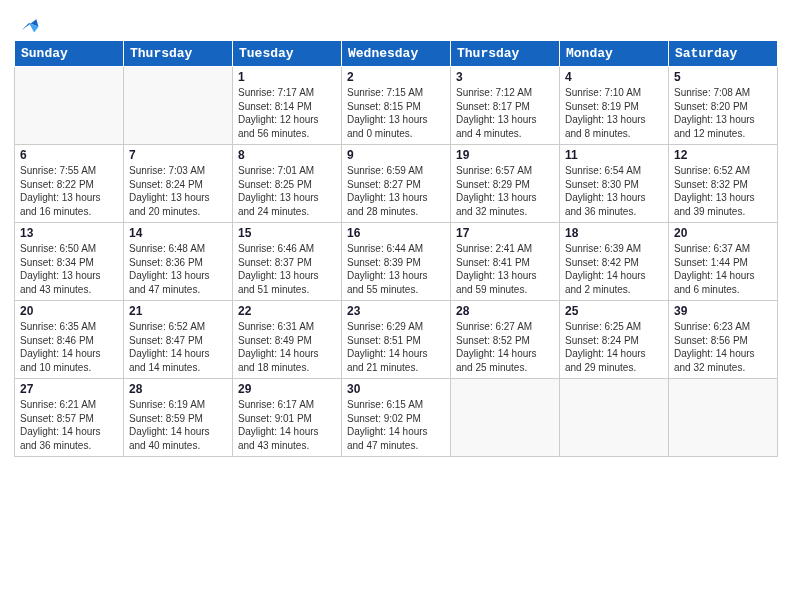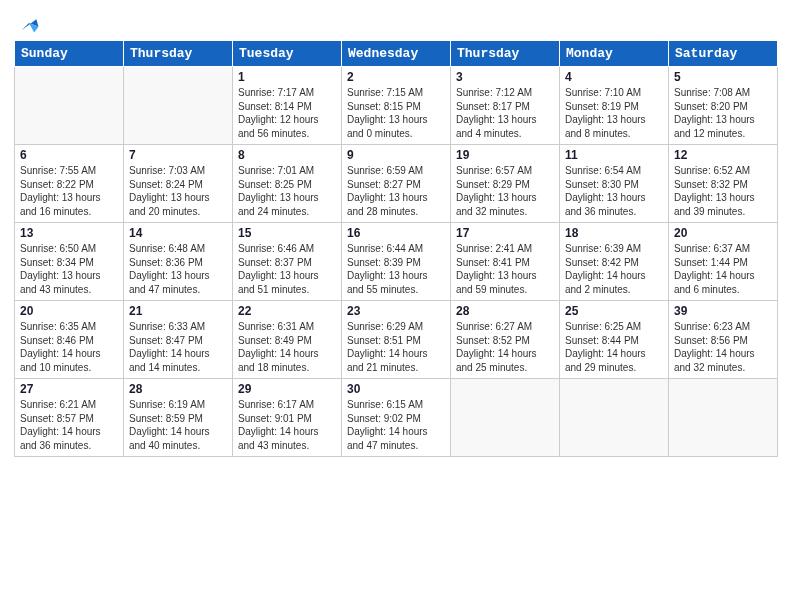--- a/index.html
+++ b/index.html
@@ -256,21 +256,21 @@
         </tr>
         <tr>
           <td>
             <span class="day-number">20</span>
             <div class="day-info">Sunrise: 6:35 AM
 Sunset: 8:46 PM
 Daylight: 14 hours and 10 minutes.</div>
           </td>
           <td>
             <span class="day-number">21</span>
-            <div class="day-info">Sunrise: 6:33 AM
+            <div class="day-info">Sunrise: 6:52 AM
 Sunset: 8:47 PM
 Daylight: 14 hours and 14 minutes.</div>
           </td>
           <td>
             <span class="day-number">22</span>
             <div class="day-info">Sunrise: 6:31 AM
 Sunset: 8:49 PM
 Daylight: 14 hours and 18 minutes.</div>
           </td>
           <td>
@@ -281,21 +281,21 @@
           </td>
           <td>
             <span class="day-number">28</span>
             <div class="day-info">Sunrise: 6:27 AM
 Sunset: 8:52 PM
 Daylight: 14 hours and 25 minutes.</div>
           </td>
           <td>
             <span class="day-number">25</span>
             <div class="day-info">Sunrise: 6:25 AM
-Sunset: 8:44 PM
+Sunset: 8:24 PM
 Daylight: 14 hours and 29 minutes.</div>
           </td>
           <td>
             <span class="day-number">39</span>
             <div class="day-info">Sunrise: 6:23 AM
 Sunset: 8:56 PM
 Daylight: 14 hours and 32 minutes.</div>
           </td>
         </tr>
         <tr>

